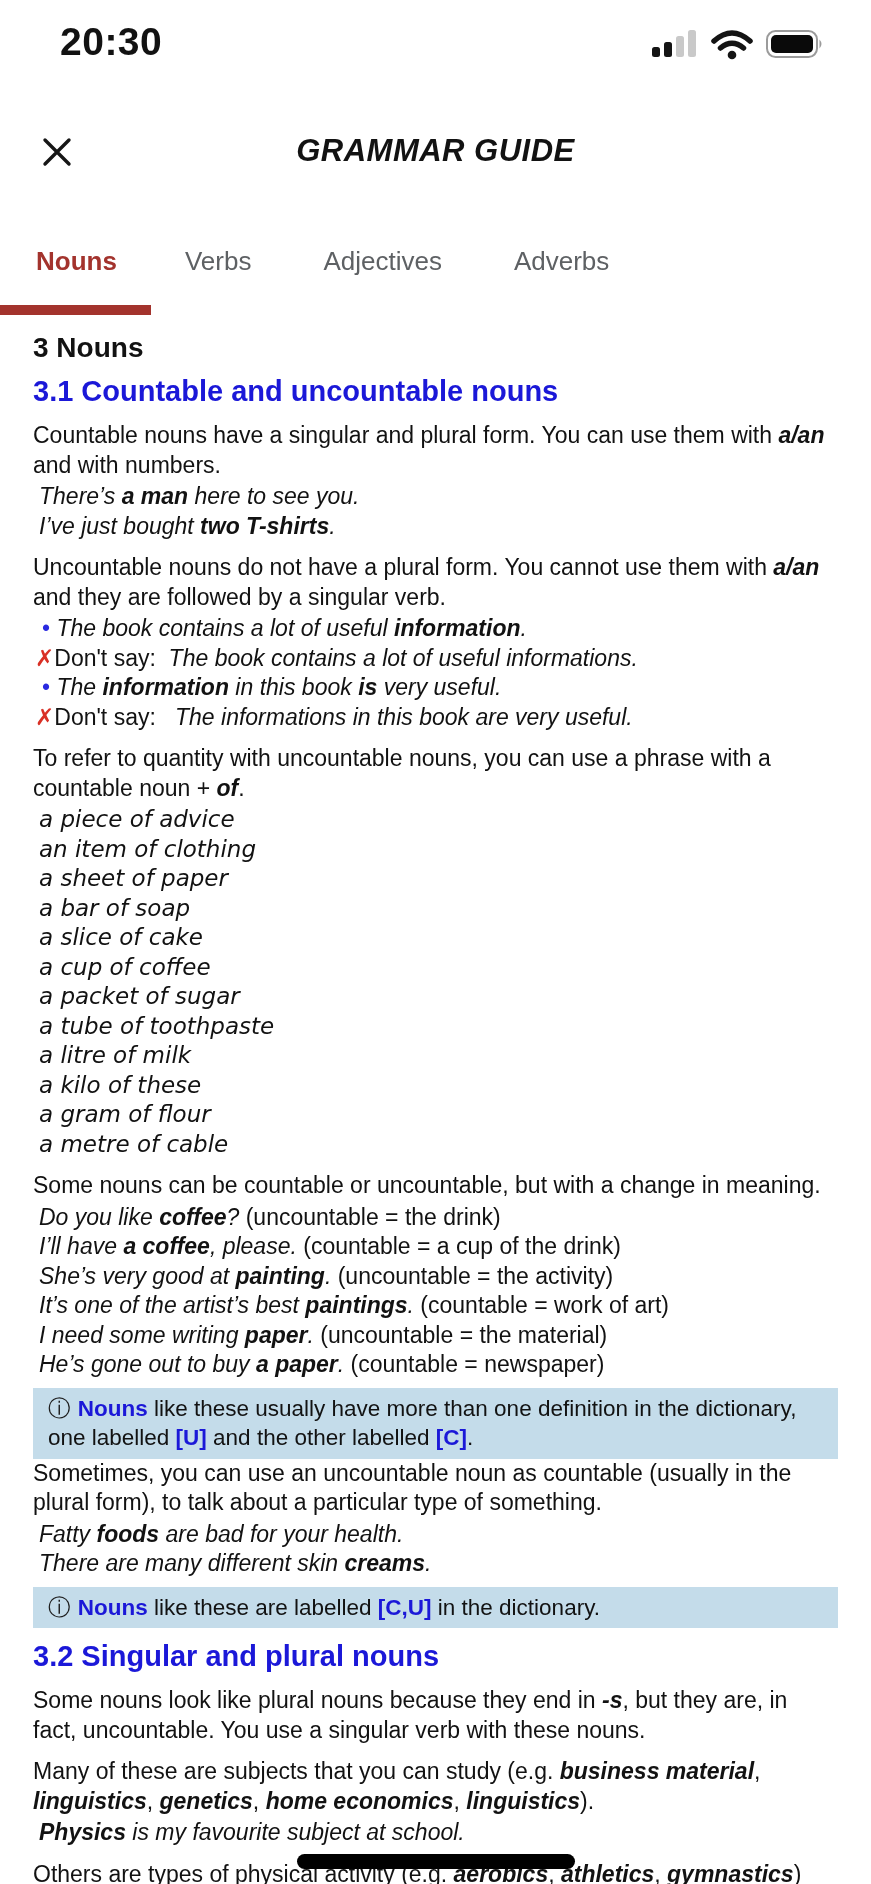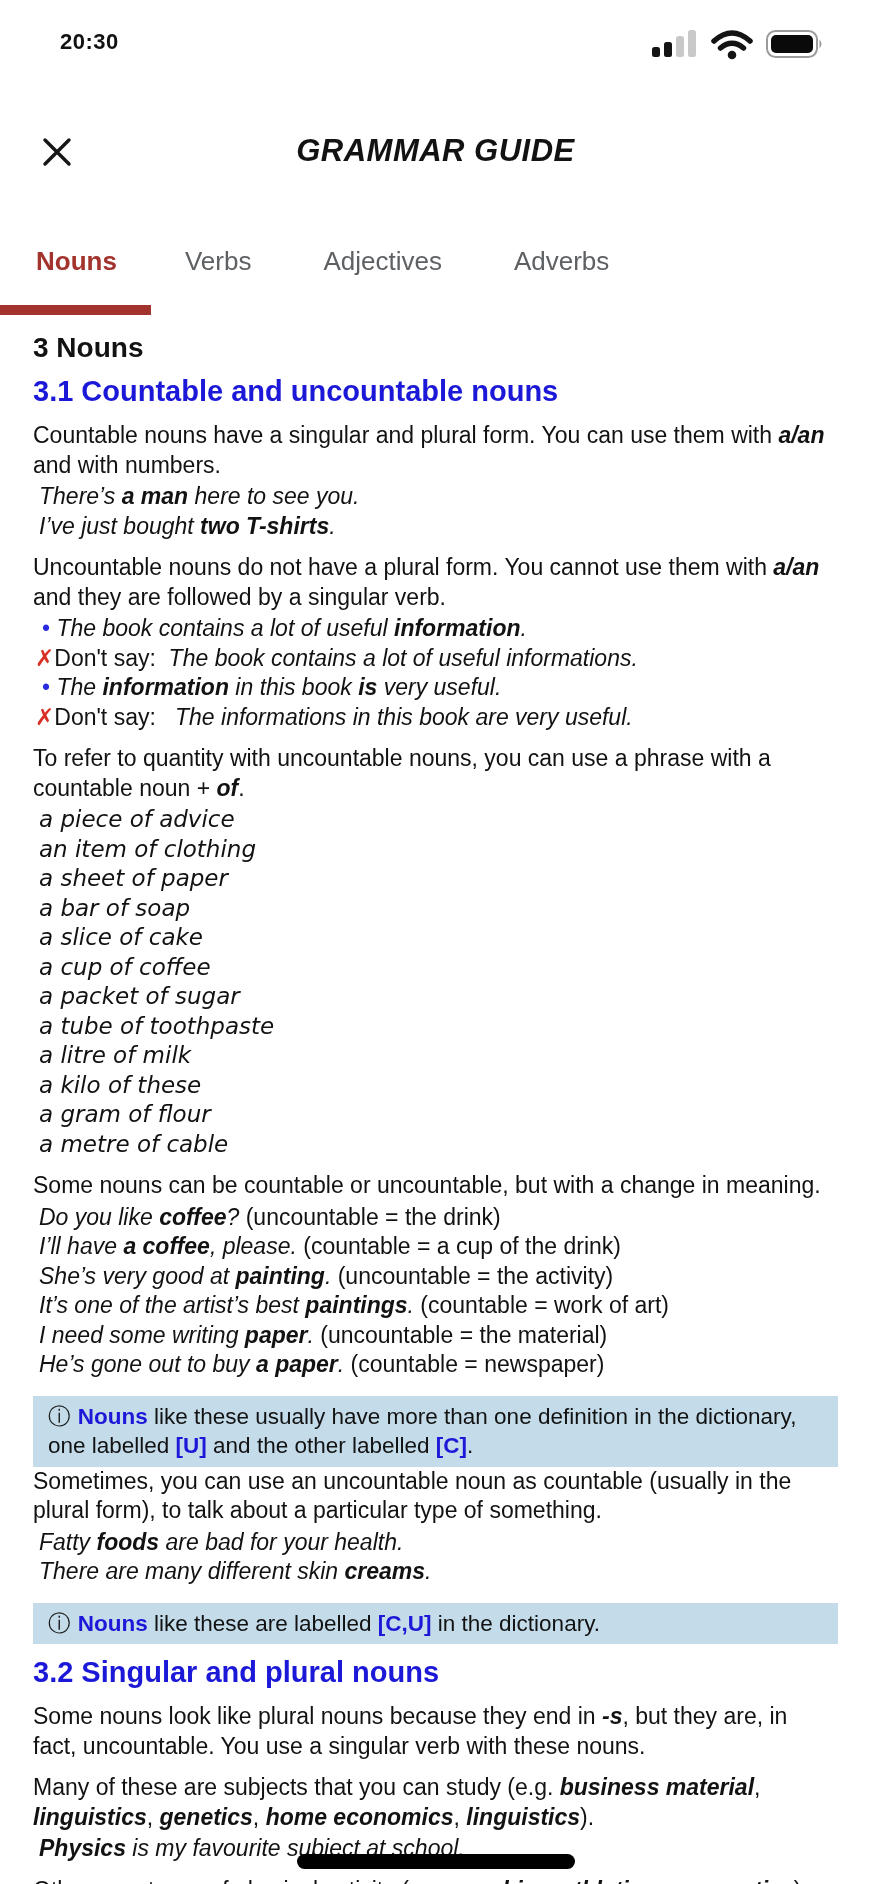--- a/index.html
+++ b/index.html
@@ -12,21 +12,21 @@
     --ink:#121212;
   }
   html,body{margin:0;padding:0;background:#ffffff;}
   .page{
     position:relative;width:871px;height:1884px;margin:0 auto;
     background:#ffffff;overflow:hidden;color:var(--ink);
     font-family:"Liberation Sans",sans-serif;
   }
   
   .statusbar{position:absolute;top:22px;left:0;right:0;height:44px;}
-  .time{position:absolute;left:60px;top:0;font-size:22px;font-weight:700;letter-spacing:.5px;line-height:40px;}
+  .time{position:absolute;left:60px;top:0;font-size:39px;font-weight:700;letter-spacing:.5px;line-height:40px;}
   .sicons{position:absolute;right:47px;top:4px;display:flex;align-items:center;gap:13px;height:36px;}
   
   .header{position:absolute;top:126px;left:0;right:0;height:54px;}
   .close{position:absolute;left:36px;top:6px;width:42px;height:42px;border:none;background:transparent;padding:4px;cursor:pointer;}
   .title{text-align:center;font-size:31px;font-weight:700;letter-spacing:.5px;padding-top:7px;font-style:italic;}
   
   .tabs{position:absolute;top:245px;left:0;right:0;height:70px;display:flex;overflow:hidden;white-space:nowrap;}
   .tab{position:relative;flex:none;font-size:26px;line-height:32px;color:var(--tabgray);cursor:pointer;}
   .tab:first-child{padding-left:36px;padding-right:34px;}
   .tab:nth-child(2){margin-left:34px;}
@@ -43,21 +43,21 @@
   .block.h2 .line{font-size:29px;line-height:36px;font-weight:700;color:var(--blue);}
   .block.ex{margin-top:8px;}
   .p + .ex{margin-top:2px;}
   .ex .line{padding-left:6px;}
   .block.bullets{margin-top:2px;}
   .bullets .line.bullet{padding-left:9px;}
   .bullets .line.dontsay{padding-left:2px;}
   .block.list{margin-top:2px;}
   .list .line{padding-left:6px;font-style:italic;font-family:"DejaVu Sans",sans-serif;}
   .block.infobox{margin-top:5px;background:var(--boxbg);padding:6px 15px;}
-  .ex + .infobox{margin-top:16px;}
+  .ex + .infobox{margin-top:8px;}
   .infobox .line{font-size:22.5px;}
   .infobox + .p{margin-top:0;}
   .infobox + .h2{margin-top:10px;}
   .line .b{font-weight:700;}
   .line .i{font-style:italic;}
   .line .blue{color:var(--blue);}
   .line .red{color:var(--xred);}
   .line .bdot{color:var(--bulletblue);}
   .line .ic{font-family:"DejaVu Sans",sans-serif;color:#1c1c1c;}
   

